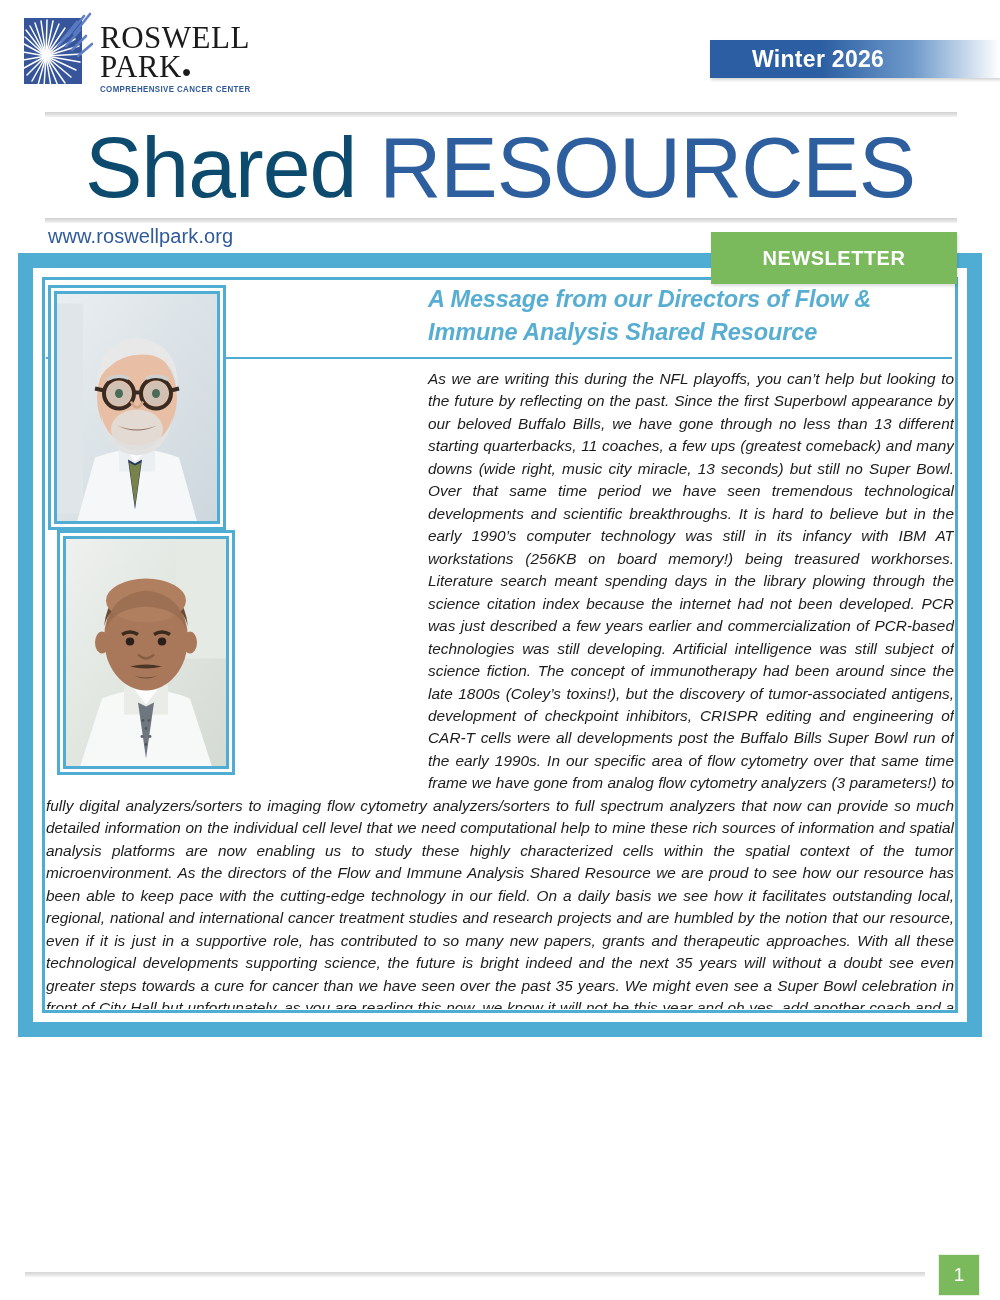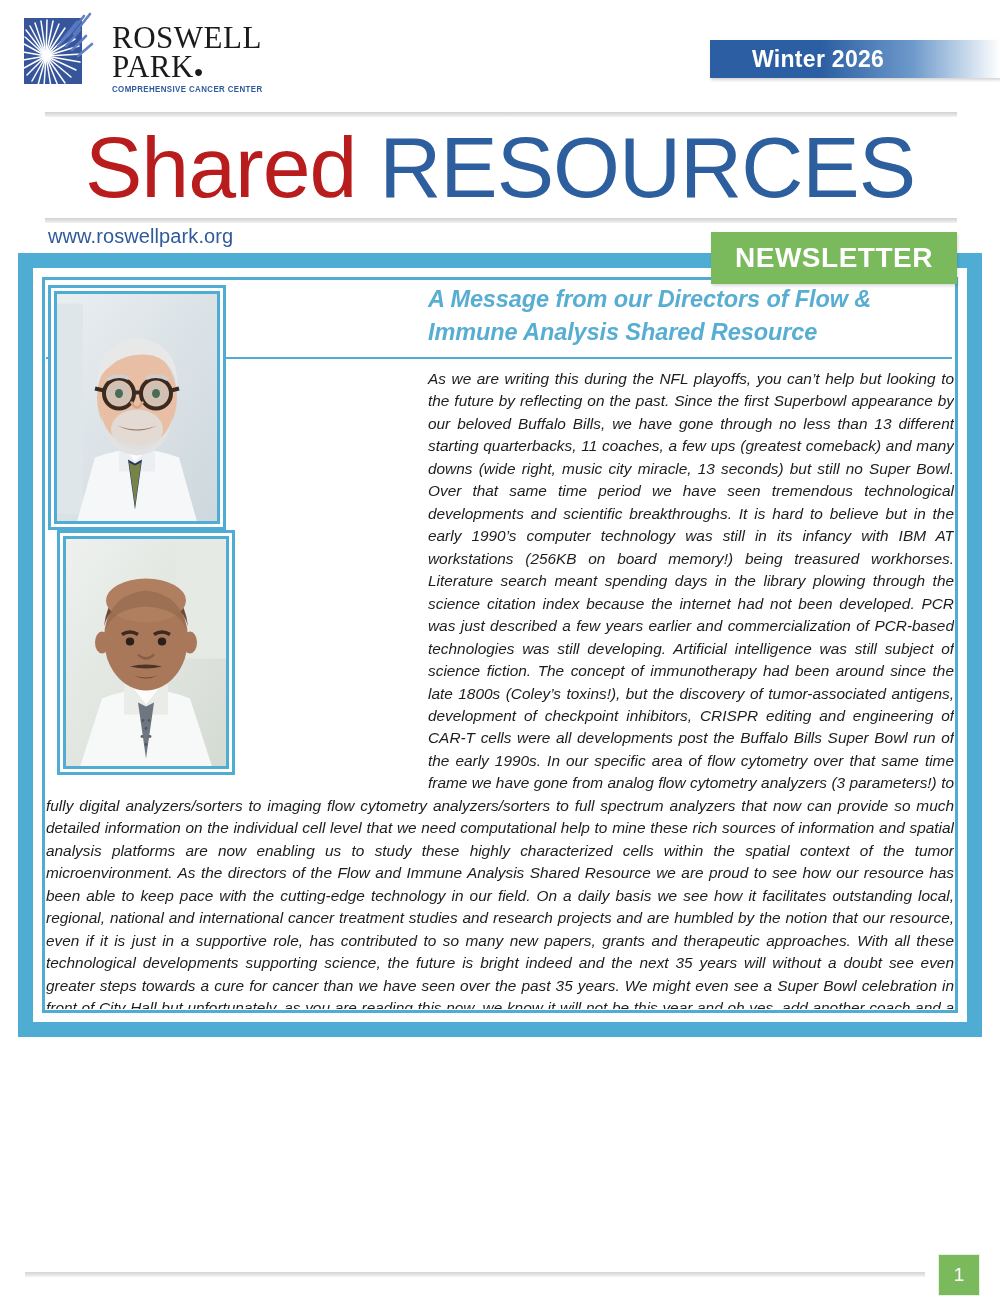--- a/index.html
+++ b/index.html
@@ -10,21 +10,21 @@
     overflow: hidden;
   }
 
   .page { position: relative; width: 1000px; height: 1300px; background:#fff; }
 
   
   .masthead { position: relative; height: 250px; }
 
   .logo-block {
     position: absolute; left: 22px; top: 10px;
-    display: flex; align-items: flex-start; gap: 18px;
+    display: flex; align-items: flex-start; gap: 6px;
   }
   .logo-mark { width: 72px; height: 78px; display:block; }
   .logo-words { padding-top: 14px; }
   .logo-roswell, .logo-park {
     font-family: "Liberation Serif", serif;
     font-size: 31px; line-height: 0.92; letter-spacing: 0.5px;
     color: #1b1b1b; font-weight: 400;
   }
   .logo-park .dot { font-size: 16px; }
   .logo-tag {
@@ -50,21 +50,21 @@
           background: linear-gradient(to bottom, #d2d2d2 0%, #e2e2e2 55%, #f4f4f4 100%); }
   .rule-top { top: 112px; }
   .rule-bottom { top: 218px; }
 
   .big-title {
     position: absolute; left: 0; top: 118px; width: 1000px;
     text-align: center; white-space: nowrap;
   }
   .big-title .t-shared {
     font-family: "Liberation Sans Narrow","Liberation Sans", sans-serif;
-    font-size: 86px; font-weight: 400; color: #b91c1c;
+    font-size: 86px; font-weight: 400; color: #0c4a6e;
     letter-spacing: -1px;
   }
   .big-title .t-resources {
     font-family: Liberation Sans, sans-serif;
     font-size: 86px; font-weight: 400; color: #2d5e9e;
     letter-spacing: -1px;
   }
 
   .site-url {
     position: absolute; left: 48px; top: 225px;
@@ -73,21 +73,21 @@
   }
 
   .newsletter-badge {
     position: absolute; right: 43px; top: 232px;
     width: 246px; height: 52px; background: #7ab95c;
     display: flex; align-items: center; justify-content: center;
     z-index: 20;
     box-shadow: 1px 2px 3px rgba(0,0,0,0.14);
   }
   .newsletter-badge span {
-    color: #fff; font-size: 28px; font-weight: 700;
+    color: #fff; font-size: 20px; font-weight: 700;
     font-family: "Liberation Sans Narrow","Liberation Sans", sans-serif;
     letter-spacing: 0.5px;
   }
 
   
   .frame-outer {
     position: absolute; left: 18px; top: 253px;
     width: 964px; height: 784px;
     border: 15px solid #4facd3;
     background: #fff;

